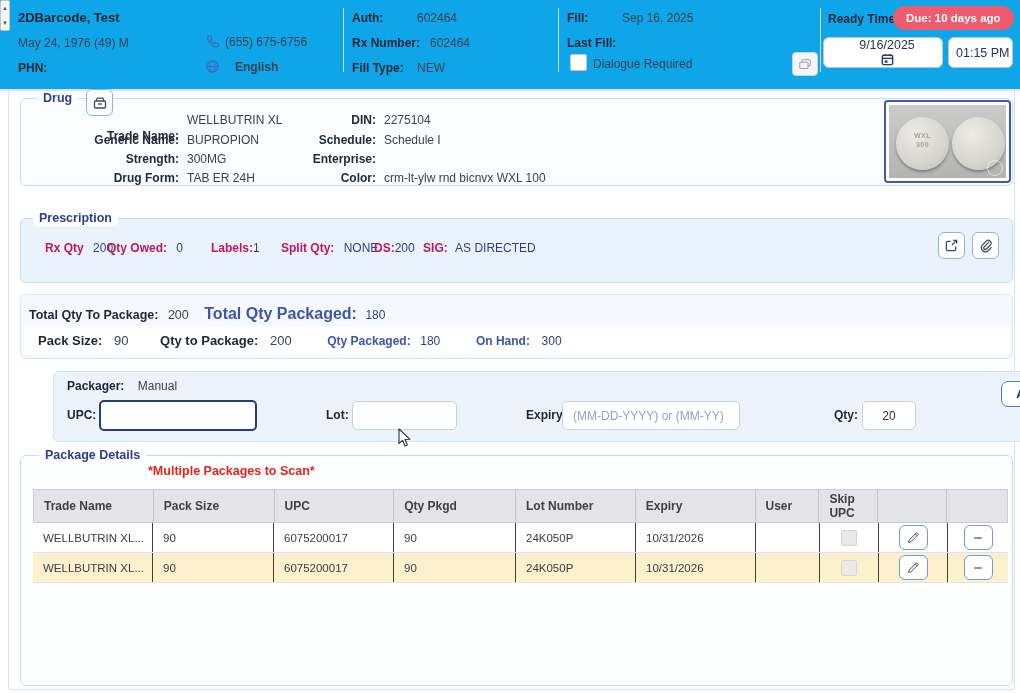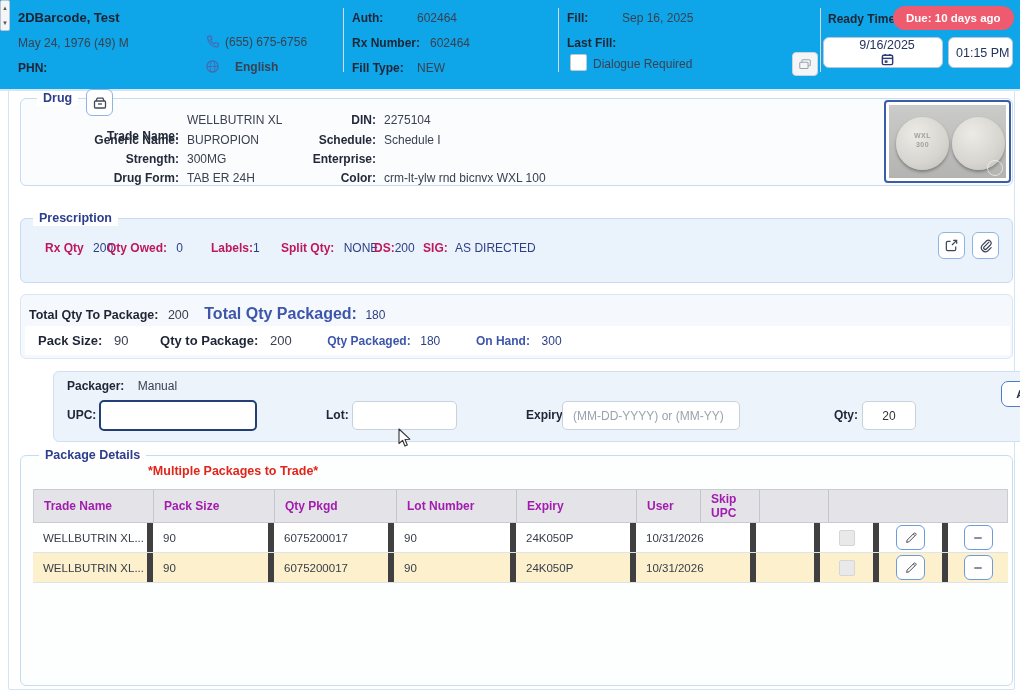--- a/index.html
+++ b/index.html
@@ -76,27 +76,27 @@
   .textinput::placeholder{color:#9aa3ad;}
   .upcfocus{border:2px solid #223f78;}
   .addbtn{position:absolute;left:947px;top:9px;width:57px;height:26px;background:#fff;border:1.5px solid #4d7dc8;border-radius:7px;
     font-family:"Liberation Sans",sans-serif;font-weight:700;font-size:11.5px;letter-spacing:.6px;color:#27324e;cursor:pointer;}
 
   .pdbox{left:20px;top:455px;width:993px;height:231px;background:#fdfefe;}
   .warning{position:absolute;left:127px;top:8px;color:#e1251b;font-weight:600;font-size:12.5px;}
 
   .ptable{position:absolute;left:12px;top:33px;width:975px;}
   .thead{display:flex;height:34px;background:#e3e3e8;border:1px solid #c9ccd4;box-sizing:border-box;}
-  .th{display:flex;align-items:center;padding-left:10px;font-weight:700;font-size:12px;color:#a21caf;
+  .th{display:flex;align-items:center;padding-left:10px;font-weight:700;font-size:12px;color:#404040;
     border-right:1px solid #c3c6ce;box-sizing:border-box;height:100%;}
   .th:last-child{border-right:none;}
   .trow{display:flex;height:30px;background:#fff;border-bottom:1px solid #dfe2e7;box-sizing:border-box;}
   .trow.hl{background:#fdf1cd;}
   .td{display:flex;align-items:center;padding-left:10px;font-size:11.5px;color:#363c48;
-    border-right:6px solid #404040;box-sizing:border-box;height:100%;overflow:hidden;white-space:nowrap;}
+    border-right:1px solid #404040;box-sizing:border-box;height:100%;overflow:hidden;white-space:nowrap;}
   .td:last-child{border-right:none;}
   .td.center{justify-content:center;padding-left:0;}
   .rowbtn{width:27px;height:23px;border:1px solid #6b9bd8;border-radius:6px;background:#fff;display:flex;align-items:center;justify-content:center;}
 
   .c0{width:120px;}.c1{width:121px;}.c2{width:120px;}.c3{width:122px;}.c4{width:120px;}
   .c5{width:120px;}.c6{width:64px;}.c7{width:59px;}.c8{width:69px;}.c9{width:60px;}
 
   .cursor{position:absolute;left:398px;top:428px;pointer-events:none;}
 </style>
 </head>
@@ -291,26 +291,27 @@
     <input class="textinput" style="left: 508px; top: 29px; width: 178px; height: 29px;" placeholder="(MM-DD-YYYY) or (MM-YY)">
 
     <div class="fieldlabel" style="left:780px;top:36px;">Qty:</div>
     <input class="textinput" style="left: 808px; top: 29px; width: 54px; height: 29px; text-align: center;" value="20">
 
     <button class="addbtn">ADD</button>
   </section>
 
   <section class="section pdbox">
     <div class="legend" style="left:18px;">Package Details</div>
-    <div class="warning">*Multiple Packages to Trade*</div>
+    <div class="warning">*Multiple Packages to Scan*</div>
 
     <div class="ptable">
       <div class="thead">
         <div class="th c0">Trade Name</div>
         <div class="th c1">Pack Size</div>
+        <div class="th c2">UPC</div>
         <div class="th c3">Qty Pkgd</div>
         <div class="th c4">Lot Number</div>
         <div class="th c5">Expiry</div>
         <div class="th c6">User</div>
         <div class="th c7">Skip UPC</div>
         <div class="th c8"></div>
         <div class="th c9"></div>
       </div>
 
       <div class="trow">

